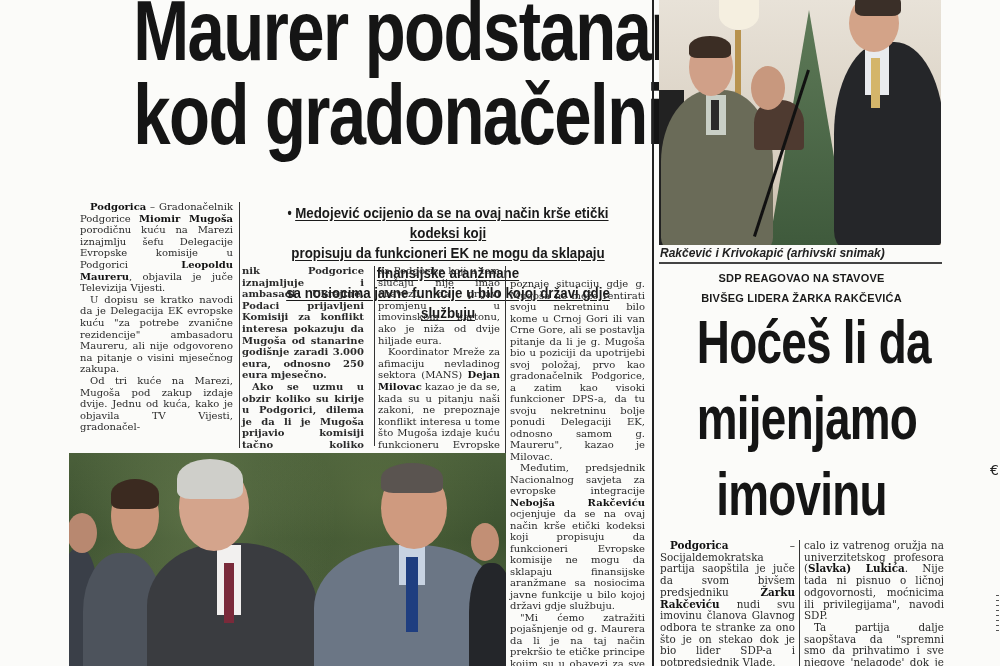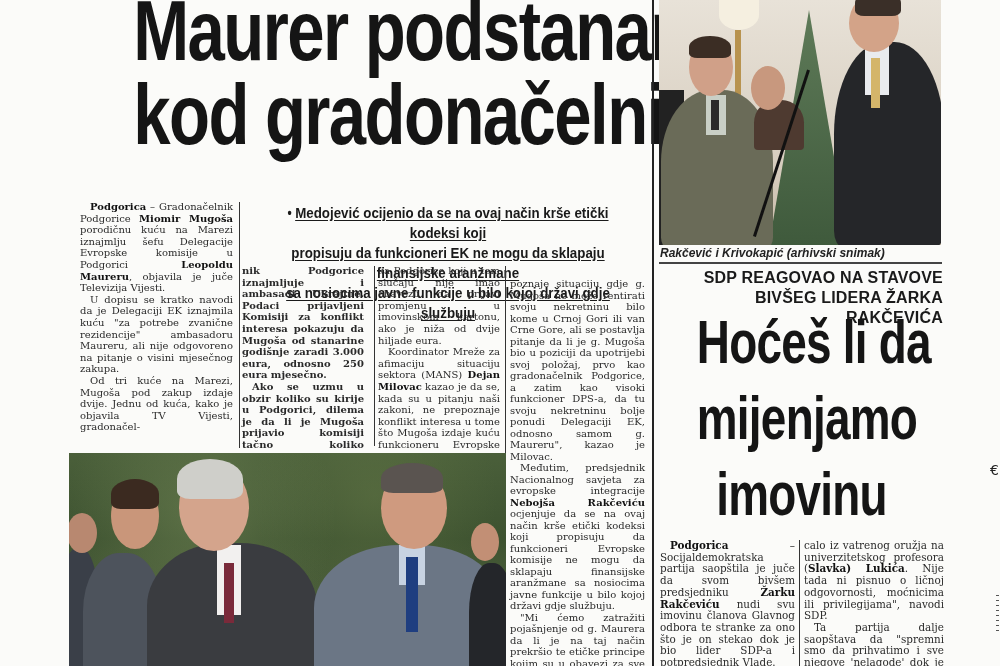--- a/index.html
+++ b/index.html
@@ -65,21 +65,21 @@
   .caption {
     position: absolute; left: 660px; top: 246px;
     font-family: "Liberation Sans", sans-serif; font-style: italic; font-weight: bold;
     font-size: 12px; color: #222;
   }
   .hrule { position: absolute; height: 2px; background: #444; }
 
   .kicker {
     position: absolute; left: 660px; top: 268px; width: 283px;
     font-family: "Liberation Sans", sans-serif; font-weight: bold;
-    font-size: 16px; line-height: 20px; text-align: right; color: #1a1a1a;
+    font-size: 11px; line-height: 20px; text-align: center; color: #1a1a1a;
     letter-spacing: 0.2px;
   }
   .kicker span { display: block; }
 
   .headline2 {
     position: absolute; left: 660px; top: 304px; width: 283px;
     font-family: "Liberation Sans", sans-serif; font-weight: bold;
     font-size: 62px; line-height: 76px; text-align: center; color: #151515;
     transform: scaleX(0.74); transform-origin: center top; white-space: nowrap;
     letter-spacing: -1px;
@@ -101,42 +101,42 @@
 
 <div class="page">
 
   <div class="headline">
     <span class="l1">Maurer podstanar</span>
     <span class="l2">kod gradonačelnika</span>
   </div>
 
   <div class="col col-1">
     <p class="first"><b>Podgorica</b><span> – Gradonačelnik Podgorice </span><b>Miomir Mugoša</b><span> porodičnu kuću na Marezi iznajmlju šefu Delegacije Evropske komisije u Podgorici </span><b>Leopoldu Maureru</b><span>, objavila je juče Televizija Vijesti.</span></p>
-    <p>U dopisu se kratko navodi da je Delegaciji EK iznajmila kuću "za potrebe zvanične rezidencije" ambasadoru Maureru, ali nije odgovoreno na pitanje o visini mjesečnog zakupa.</p>
+    <p>U dopisu se kratko navodi da je Delegacija EK evropske kuću "za potrebe zvanične rezidencije" ambasadoru Maureru, ali nije odgovoreno na pitanje o visini mjesečnog zakupa.</p>
     <p>Od tri kuće na Marezi, Mugoša pod zakup izdaje dvije. Jednu od kuća, kako je objavila TV Vijesti, gradonačel-</p>
   </div>
 
   <div class="vrule" style="left:239px; top:202px; height:246px;"></div>
 
   <div class="deck">
     <div><span class="bullet">•</span><span>Medojević ocijenio da se na ovaj način krše etički kodeksi koji</span></div>
     <div><span>propisuju da funkcioneri EK ne mogu da sklapaju finansijske aranžmane</span></div>
     <div><span>sa nosiocima javne funkcije u bilo kojoj državi gdje službuju</span></div>
   </div>
 
   <div class="col col-2">
     <p style="text-indent:0">nik Podgorice iznajmljuje i ambasadi Ukrajine. Podaci prijavljeni Komisiji za konflikt interesa pokazuju da Mugoša od stanarine godišnje zaradi 3.000 eura, odnosno 250 eura mjesečno.</p>
     <p>Ako se uzmu u obzir koliko su kirije u Podgorici, dilema je da li je Mugoša prijavio komisiji tačno koliko prihoduju od stanarine, da li diplomatama izdaje kuće ispod tržišne cijene ili je Maurer odskora podstanar kod gradonačelni-</p>
   </div>
 
   <div class="vrule" style="left:374px; top:266px; height:180px;"></div>
 
   <div class="col col-3">
     <p style="text-indent:0">ka Podgorice koji u tom slučaju nije imao obavezu da prijavi promjenu u imovinskom kartonu, ako je niža od dvije hiljade eura.</p>
-    <p><span>Koordinator Mreže za afimaciju situaciju sektora (MANS) </span><b>Dejan Milovac</b><span> kazao je da se, kada su u pitanju naši zakoni, ne prepoznaje konflikt interesa u tome što Mugoša izdaje kuću funkcioneru Evropske komisije.</span></p>
+    <p><span>Koordinator Mreže za afimaciju nevladinog sektora (MANS) </span><b>Dejan Milovac</b><span> kazao je da se, kada su u pitanju naši zakoni, ne prepoznaje konflikt interesa u tome što Mugoša izdaje kuću funkcioneru Evropske komisije.</span></p>
     <p>"Važeći Zakon o konfliktu interesa u Crnoj Gori ne pre-</p>
   </div>
 
   <div class="vrule" style="left:505px; top:266px; height:400px;"></div>
 
   <div class="col col-4">
     <p style="text-indent:0">poznaje situaciju gdje g. Mugoša ne može rentirati svoju nekretninu bilo kome u Crnoj Gori ili van Crne Gore, ali se postavlja pitanje da li je g. Mugoša bio u poziciji da upotrijebi svoj položaj, prvo kao gradonačelnik Podgorice, a zatim kao visoki funkcioner DPS-a, da tu svoju nekretninu bolje ponudi Delegaciji EK, odnosno samom g. Maureru", kazao je Milovac.</p>
     <p><span>Međutim, predsjednik Nacionalnog savjeta za evropske integracije </span><b>Nebojša Rakčeviću</b><span> ocjenjuje da se na ovaj način krše etički kodeksi koji propisuju da funkcioneri Evropske komisije ne mogu da sklapaju finansijske aranžmane sa nosiocima javne funkcije u bilo kojoj državi gdje službuju.</span></p>
     <p>"Mi ćemo zatražiti pojašnjenje od g. Maurera da li je na taj način prekršio te etičke principe kojim su u obavezi za sve funkcionere u Evropskoj komisije i doveo sebe u jednu neprijatnu poziciju da možemo da sumnjamo u njegovu objektivnost i neutralnost prilikom iznošenja nekih političkih stavova i zvaničnih</p>
   </div>

